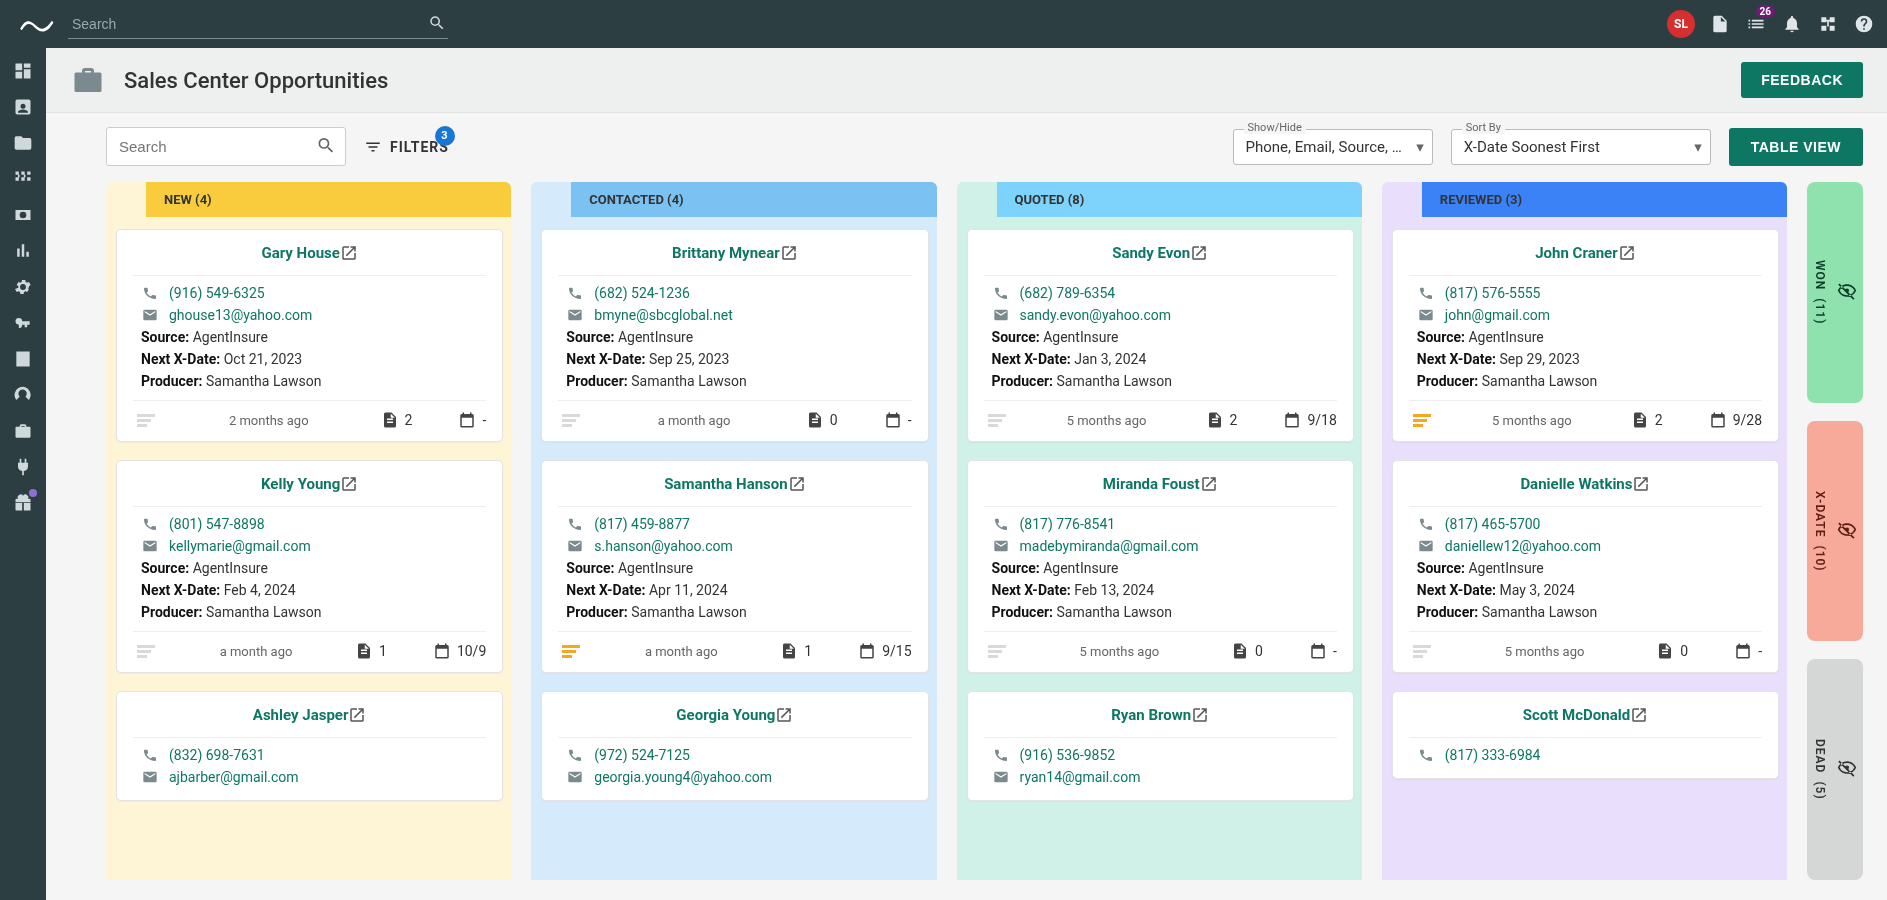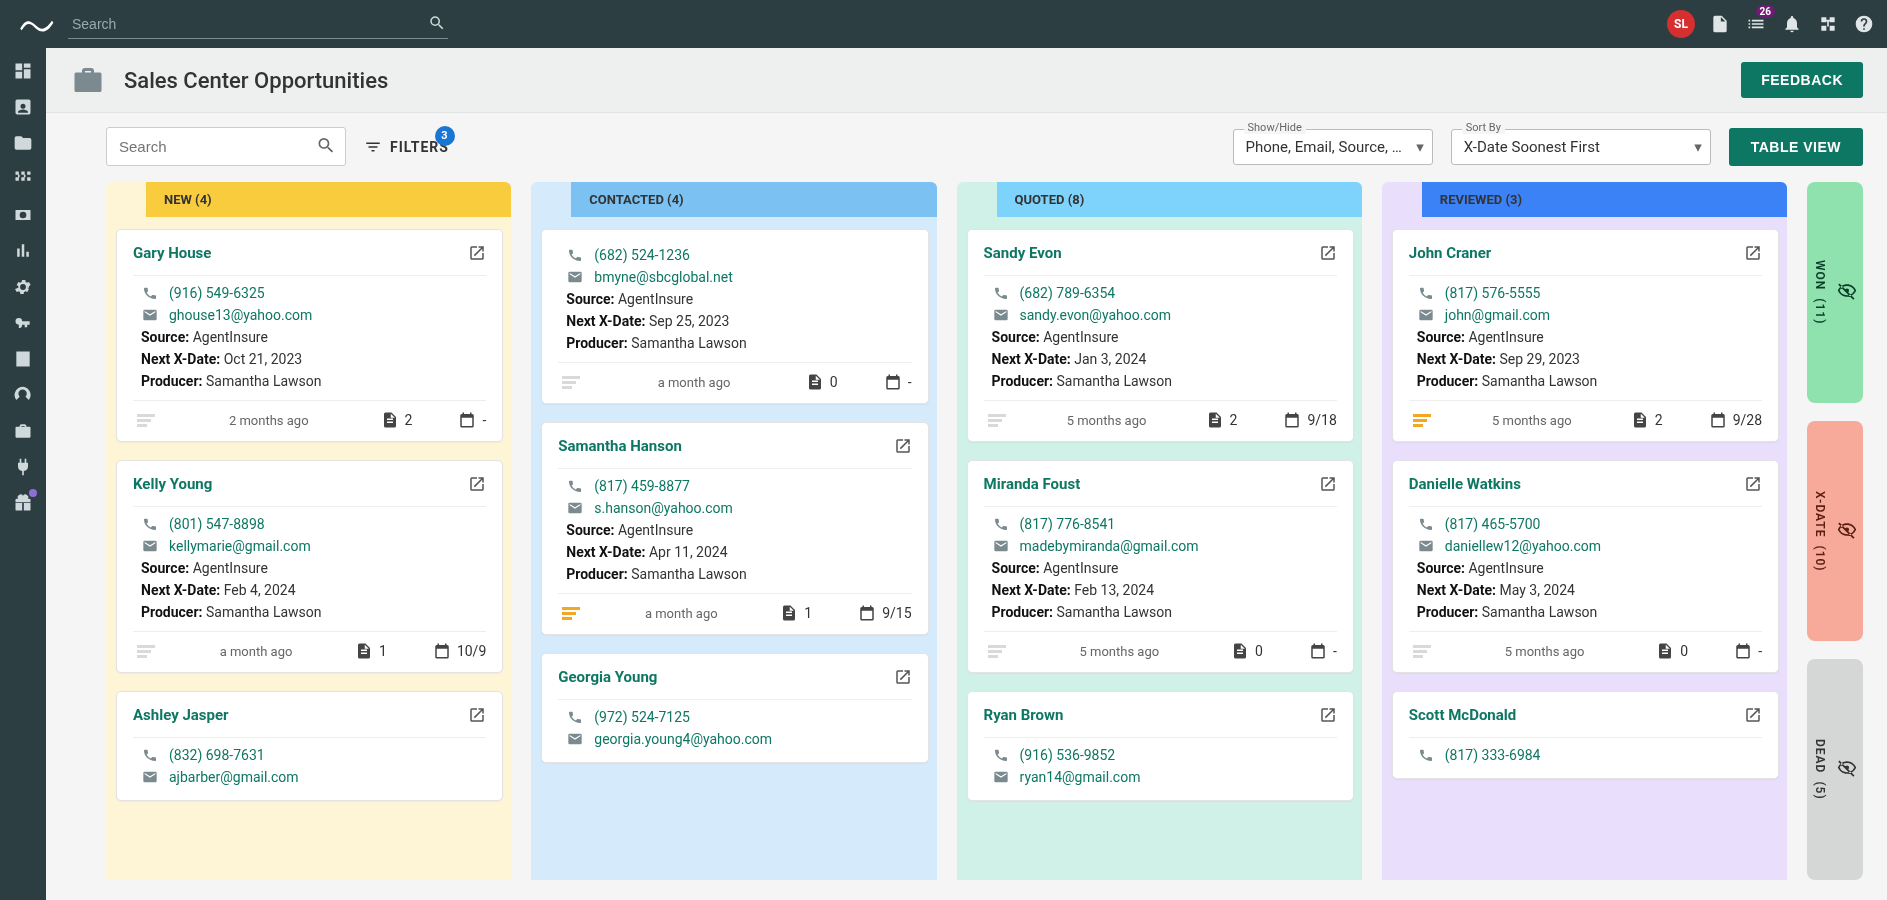--- a/index.html
+++ b/index.html
@@ -58,21 +58,21 @@
 .col-new .col-header { background: #f9cc3e; }
 .col-contacted .col-header { background: #7bc1f2; }
 .col-quoted .col-header { background: #7dd3fc; }
 .col-reviewed .col-header { background: #3b82f6; }
 .col-body { flex: 1; overflow-y: auto; padding: 12px 8px 12px 10px; display: flex; flex-direction: column; gap: 18px; scrollbar-width: thin; scrollbar-color: #bbb transparent;}
 .col-body::-webkit-scrollbar { width: 6px; }
 .col-body::-webkit-scrollbar-thumb { background: #bbb; border-radius: 3px; }
 
 
 .card { background: #fff; border: 1px solid #e3e3e3; border-radius: 5px; padding: 14px 16px 12px; box-shadow: 0 1px 2px rgba(0,0,0,0.04); }
-.card-top { display: flex; justify-content: space-between; align-items: flex-start; padding-bottom: 10px; border-bottom: 1px solid #eee; margin-bottom: 6px; }
+.card-top { display: flex; justify-content: center; align-items: flex-start; padding-bottom: 10px; border-bottom: 1px solid #eee; margin-bottom: 6px; }
 .card-name { color: #0e7764; font-weight: 700; font-size: 15px; cursor: pointer; }
 .open-icon { color: #555; cursor: pointer; }
 .card-row { display: flex; align-items: center; gap: 10px; padding: 3px 8px; font-size: 14px; }
 .card-row .cicon { color: #7a8a8f; width: 18px; display:flex; justify-content:center;}
 .card-row a { color: #0e7764; text-decoration: none; }
 .card-meta { padding: 3px 8px; font-size: 14px; }
 .card-meta b { font-weight: 700; color: #111; }
 .card-footer { display: flex; align-items: center; padding-top: 10px; margin-top: 8px; border-top: 1px solid #eee; gap: 8px; font-size: 13px; color: #555; }
 .priority-bars { display: flex; flex-direction: column; gap: 2px; width: 20px; margin-left: 4px;}
 .priority-bars span { height: 3px; background: #d9d9d9; display: block; }
@@ -368,20 +368,26 @@
                 </span>
                 <a>ajbarber@gmail.com</a>
               </div>
             </div>
           </div>
         </div>
         <div class="column col-contacted">
           <div class="col-header">CONTACTED (4)</div>
           <div class="col-body">
             <div class="card">
+      <div class="card-top">
+        <span class="card-name">Brittany Mynear</span>
+        <span class="open-icon"><svg width="18" height="18" viewBox="0 0 24 24">
+                    <path d="M19 19H5V5h7V3H5a2 2 0 00-2 2v14a2 2 0 002 2h14a2 2 0 002-2v-7h-2v7zM14 3v2h3.59l-9.83 9.83 1.41 1.41L19 6.41V10h2V3h-7z"></path>
+                  </svg></span>
+      </div>
       <div class="card-row">
                 <span class="cicon">
                   <svg width="16" height="16" viewBox="0 0 24 24">
                     <path d="M6.62 10.79a15.05 15.05 0 006.59 6.59l2.2-2.2a1 1 0 011.05-.24 11.36 11.36 0 003.55.57 1 1 0 011 1V20a1 1 0 01-1 1C10.07 21 3 13.93 3 5a1 1 0 011-1h3.5a1 1 0 011 1c0 1.22.2 2.42.57 3.55a1 1 0 01-.24 1.05l-2.21 2.19z"></path>
                   </svg>
                 </span>
                 <a>(682) 524-1236</a>
               </div>
       <div class="card-row">
                 <span class="cicon">

